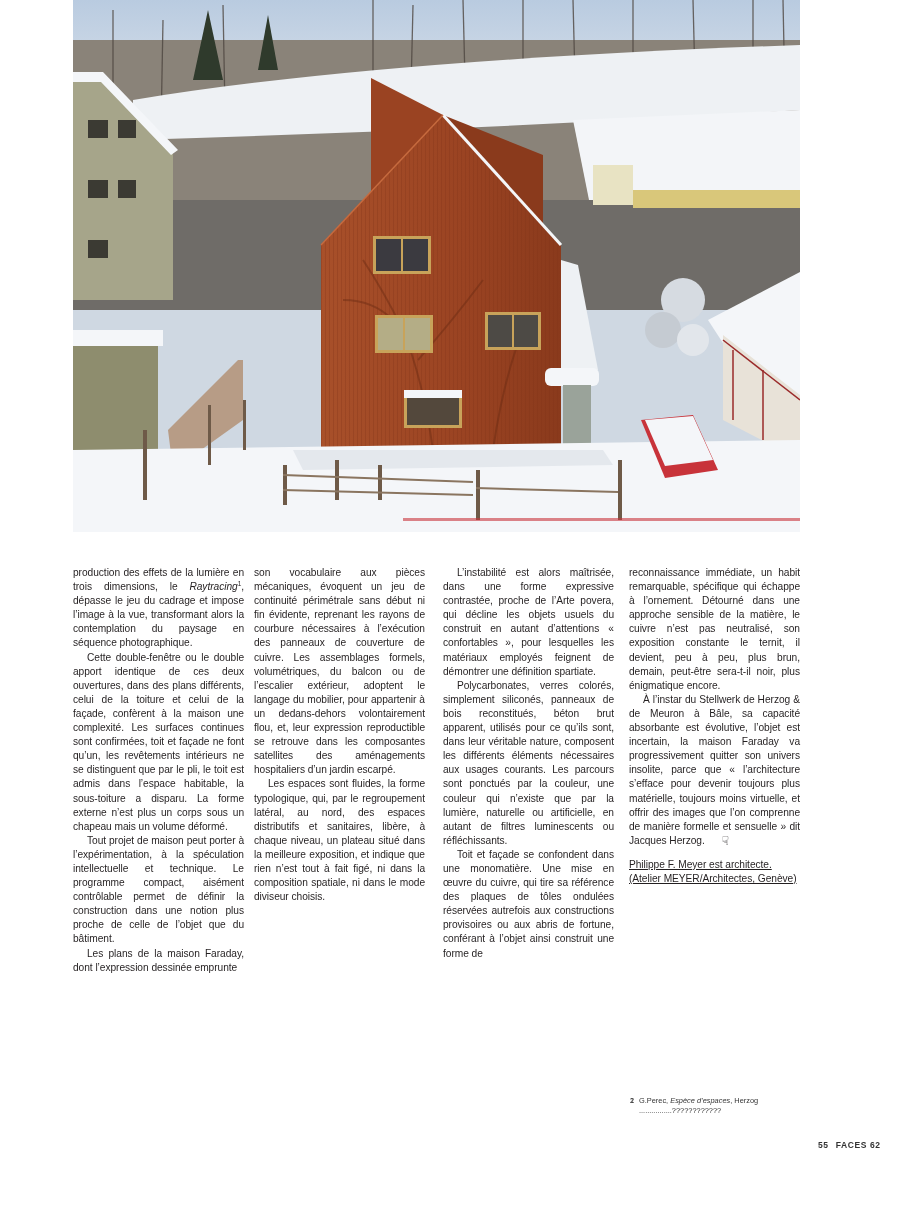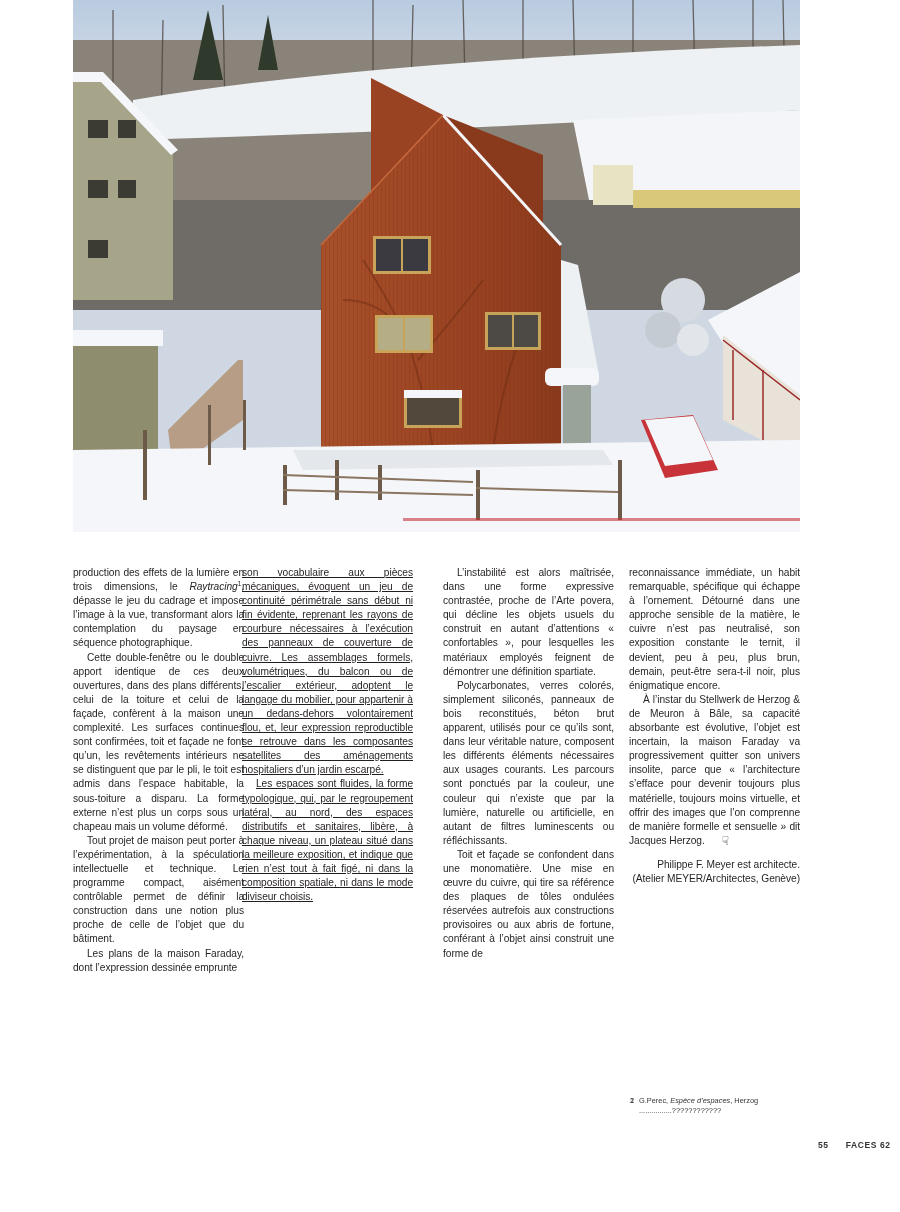--- a/index.html
+++ b/index.html
@@ -6,30 +6,30 @@
   body { width: 900px; height: 1212px; position: relative; overflow: hidden;
          font-family: "Liberation Sans", "DejaVu Sans", sans-serif; color: #231f20; }
   .photo { position: absolute; left: 73px; top: 0; width: 727px; height: 532px; overflow: hidden; background: #cfd8e2; }
   .photo svg { display: block; width: 727px; height: 532px; }
   .cols { position: absolute; top: 566px; left: 73px; width: 727px; }
   .col { position: absolute; top: 0; width: 171px; font-size: 10.2px; line-height: 14.1px;
          text-align: justify; letter-spacing: -0.05px; }
   .col p { margin: 0; text-indent: 14px; }
   .col p.noindent { text-indent: 0; }
   .col1 { left: 0; }
-  .col2 { left: 169px; text-decoration: underline; }
+  .col2 { left: 181px; }
   .col3 { left: 370px; }
   .col4 { left: 556px; }
-  .sig { text-align: right; margin-top: 10px !important; text-indent: 0 !important; }
+  .sig { text-align: left; margin-top: 10px !important; text-indent: 0 !important; text-decoration: underline; }
   .sig span { display: block; }
   .footnotes { position: absolute; left: 630px; top: 1096px; width: 180px; font-size: 7.4px; line-height: 10.2px; color: #333; }
   .fn { position: relative; padding-left: 9px; }
   .fn .num { position: absolute; left: 0; top: 0; }
   .folio { position: absolute; top: 1140px; left: 818px; font-size: 8.5px; font-weight: bold; color: #333; letter-spacing: 0.6px; }
-  .folio .mag { margin-left: 14px; }
+  .folio .mag { margin-left: 4px; }
   .hand { display: inline-block; font-size: 12px; line-height: 10px; vertical-align: -1px; margin-left: 3px; }
   em { font-style: italic; }
   sup { font-size: 6.5px; line-height: 0; }
 </style>
 </head>
 <body>
 
 <div class="photo">
   <svg viewBox="0 0 727 532">
     <defs>

